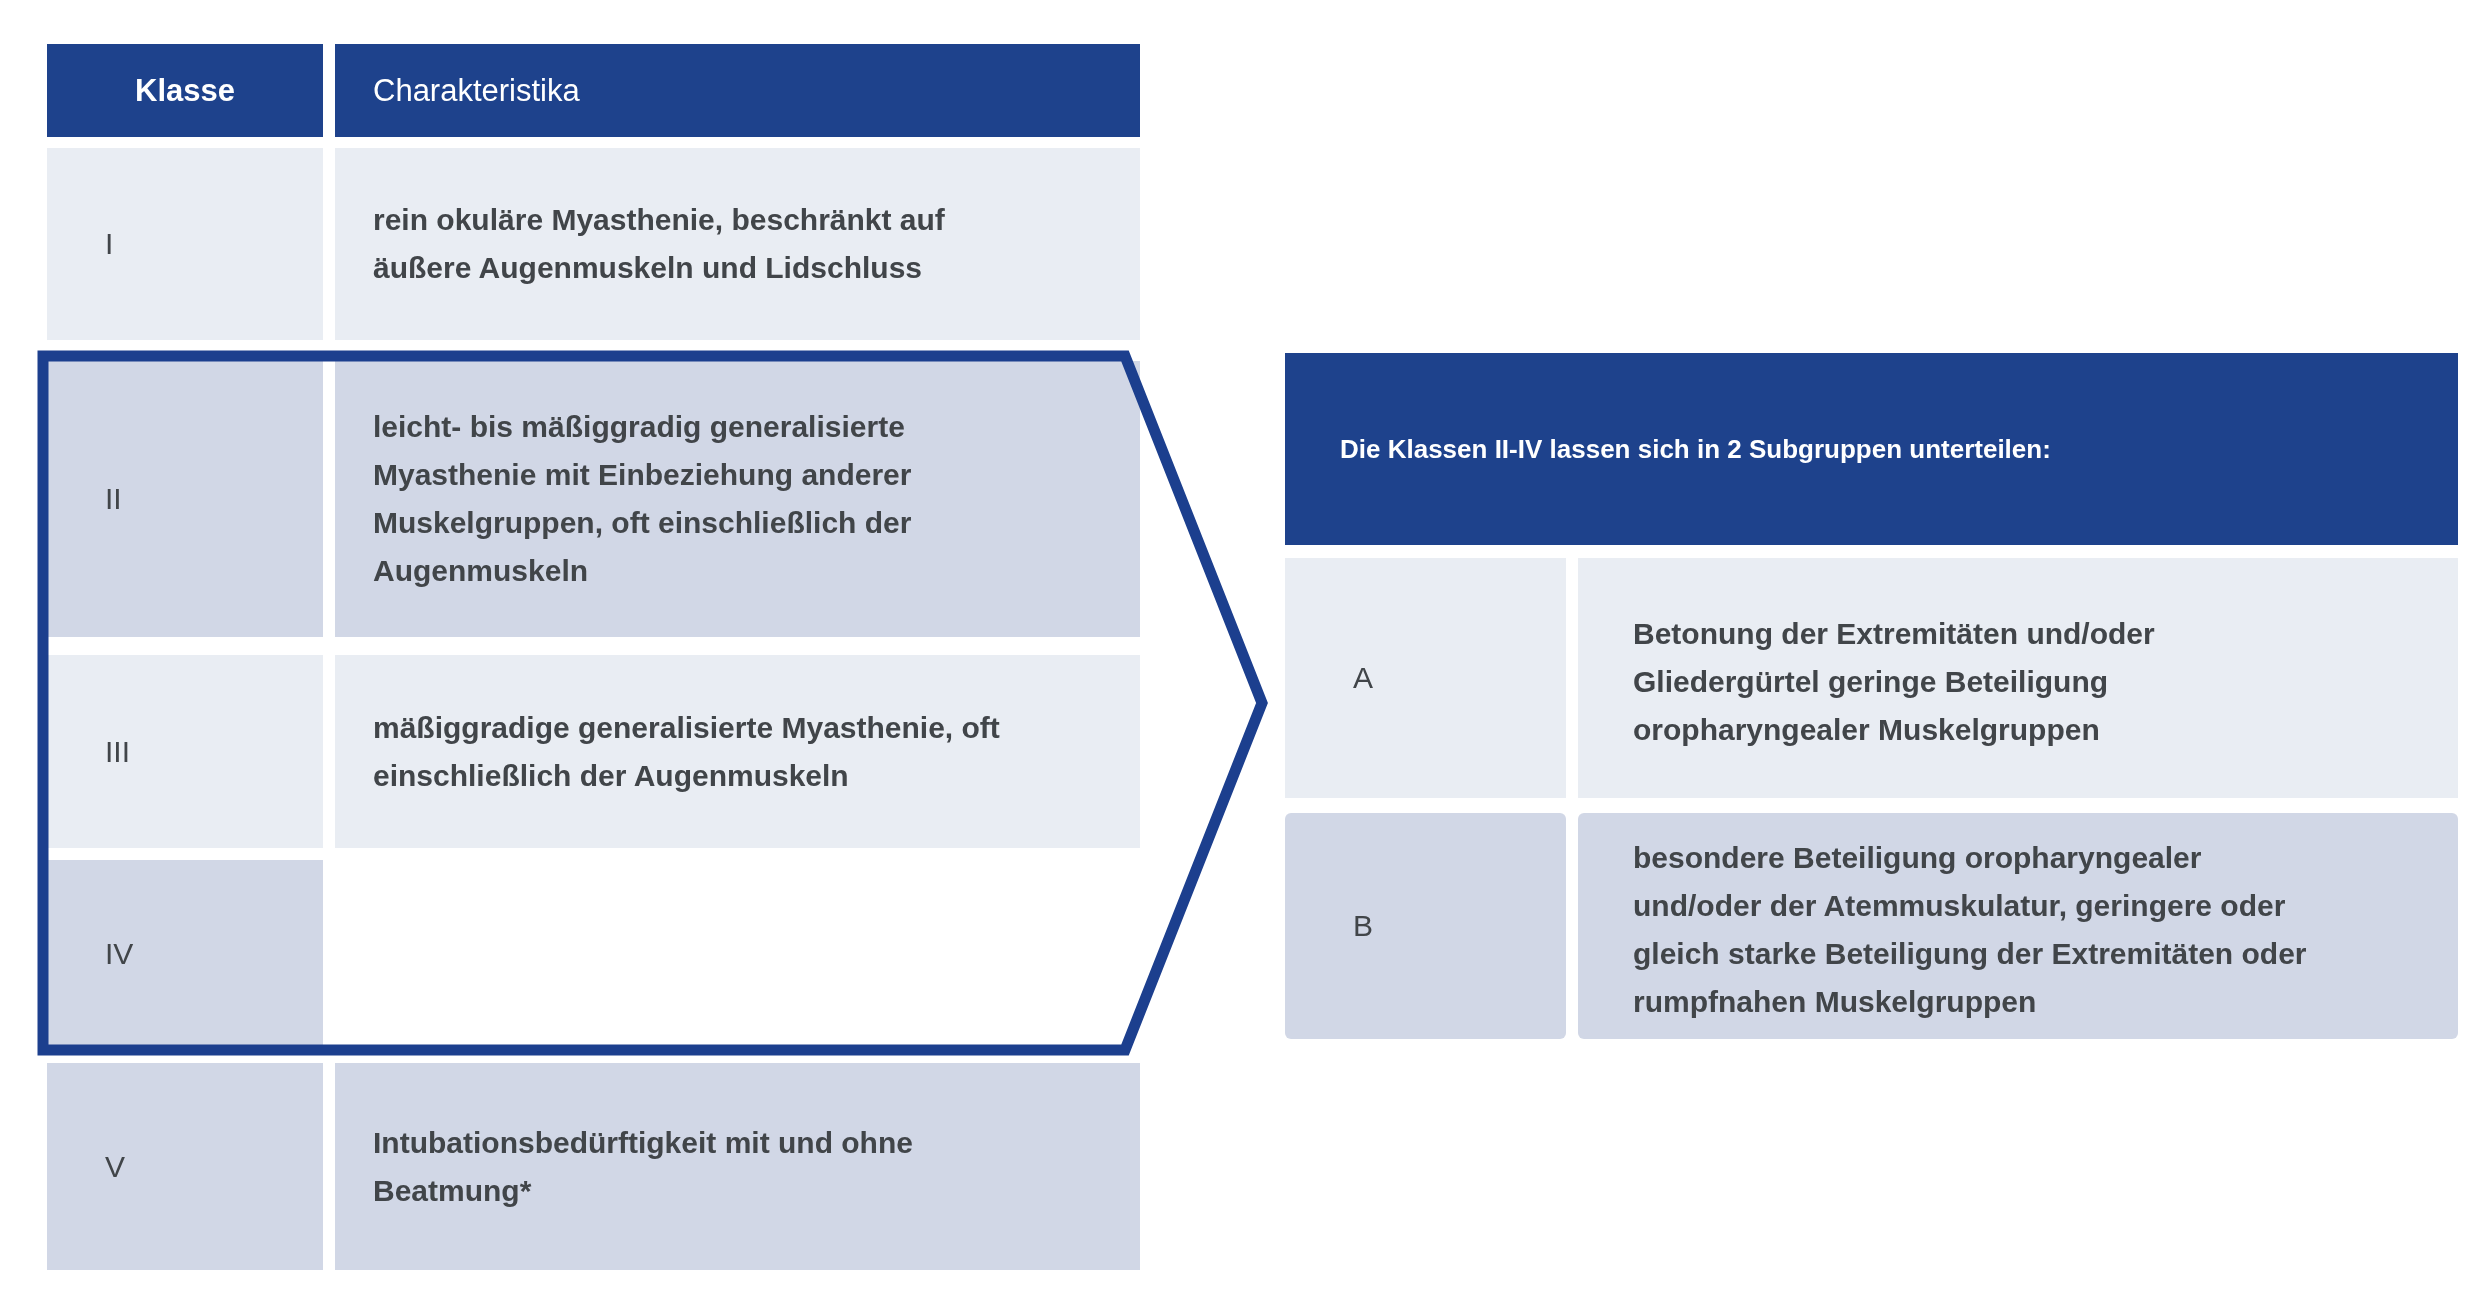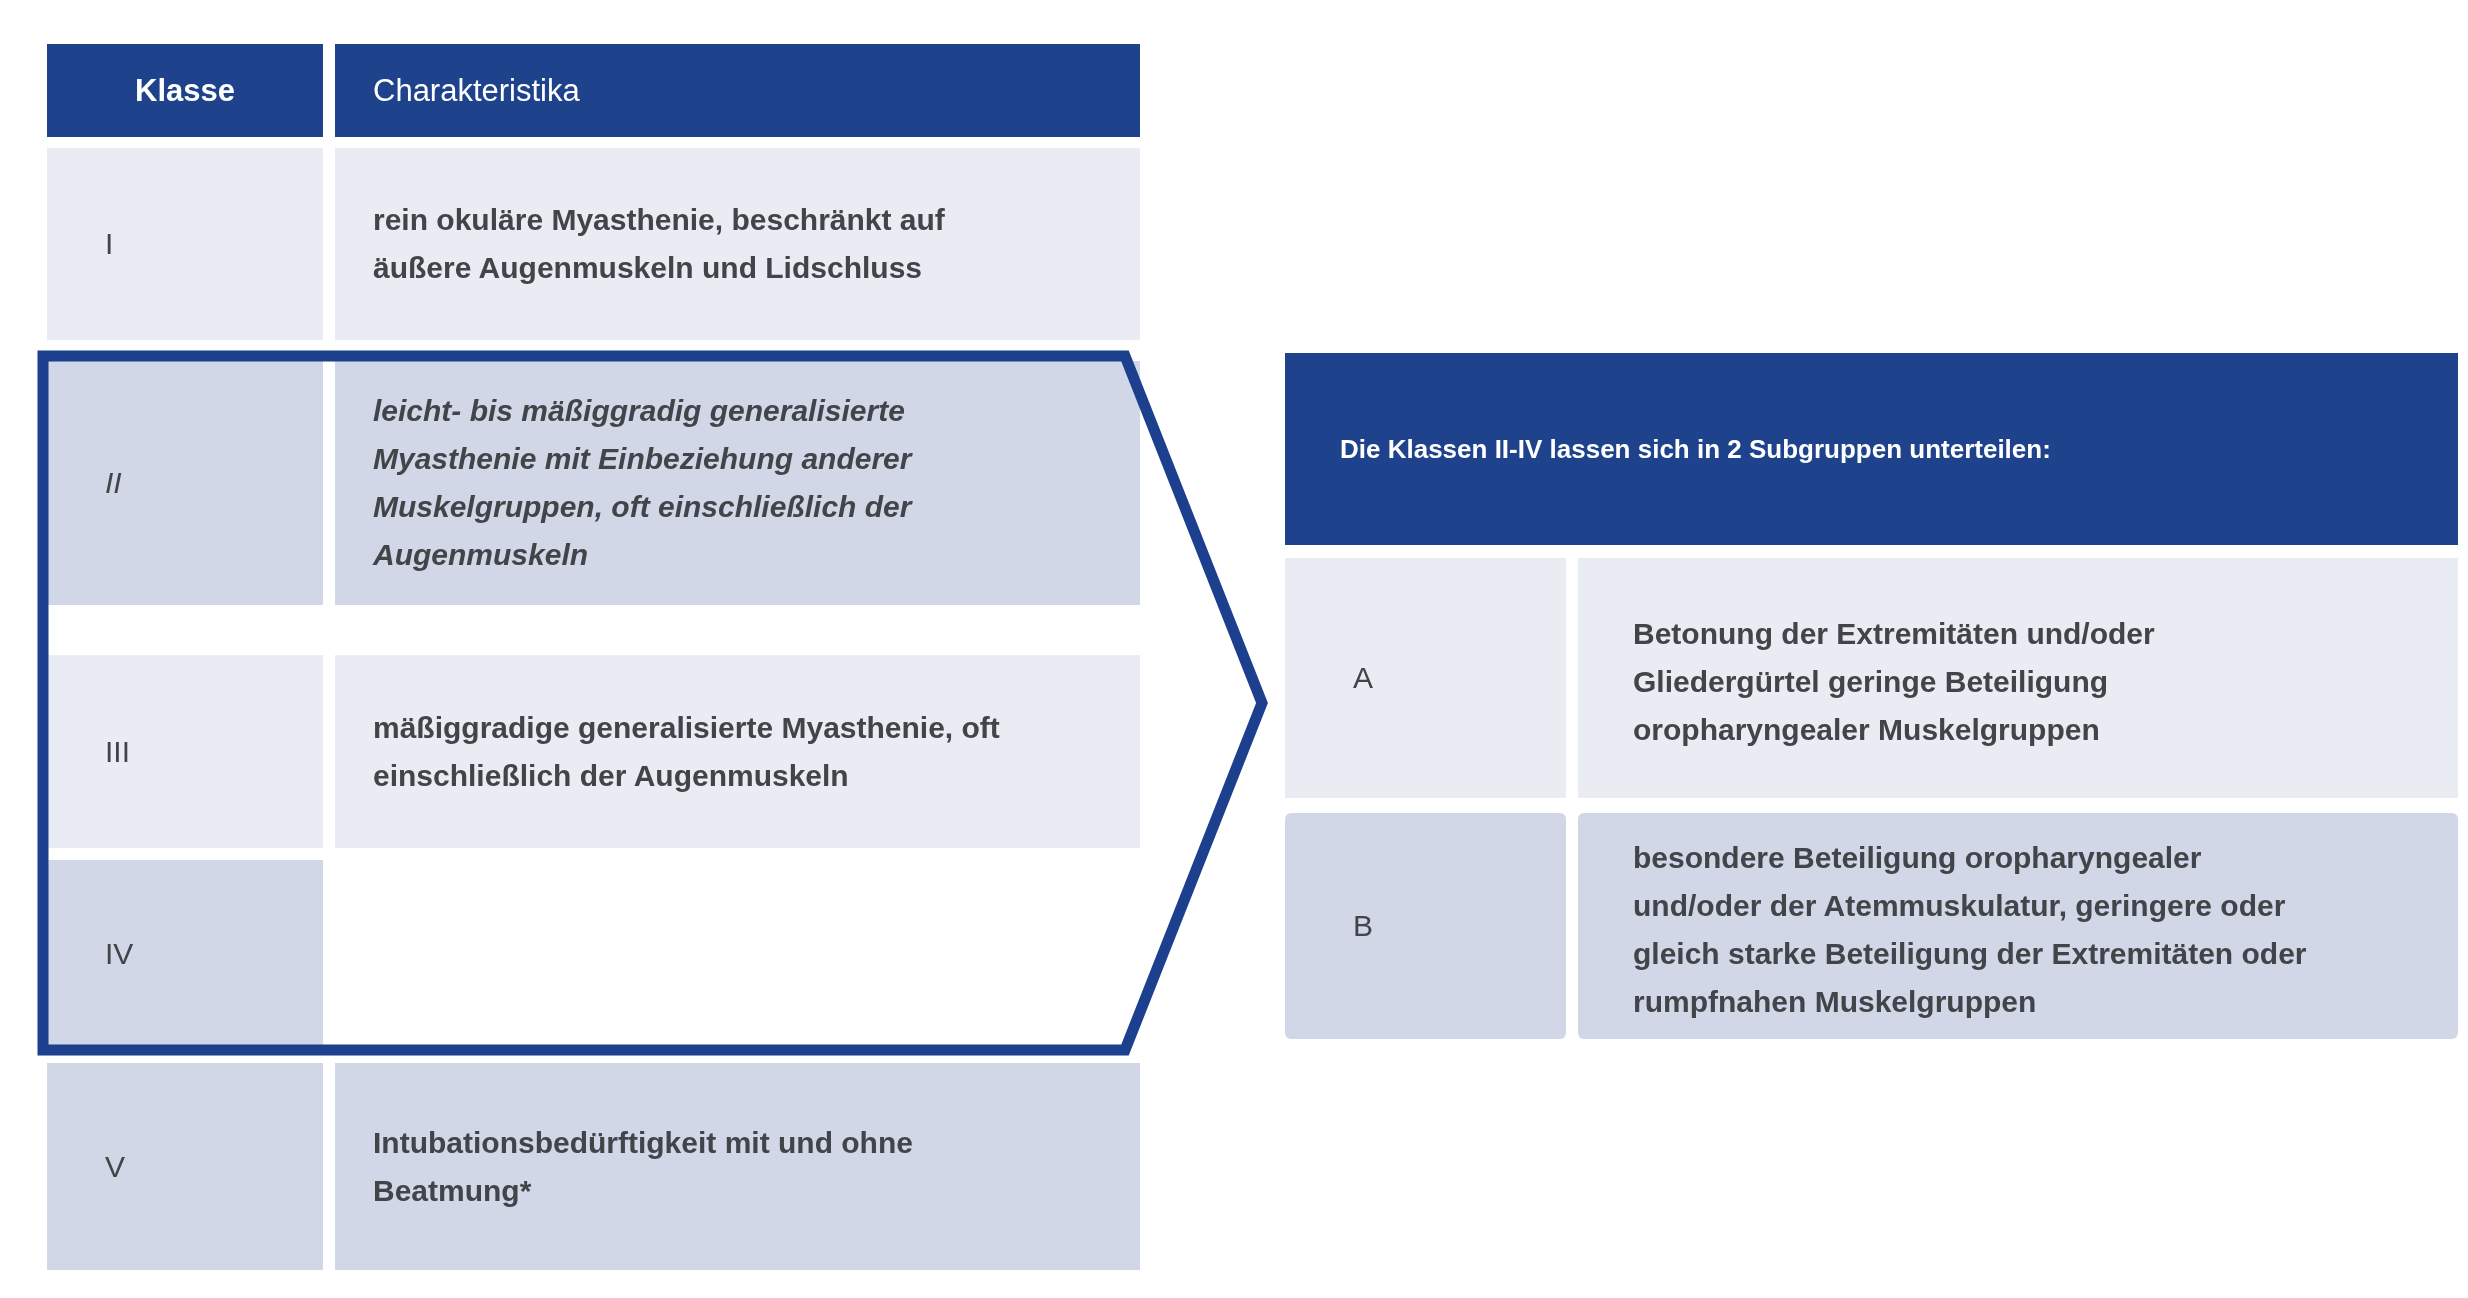--- a/index.html
+++ b/index.html
@@ -35,21 +35,21 @@
     font-weight:bold;
     font-size:31px;
   }
   
   .c1{left:47px;width:276px;padding-left:58px;font-weight:400;}
   .c1.head{justify-content:center;padding-left:0;font-weight:bold;}
   .c2{left:335px;width:805px;padding:0 112px 0 38px;font-weight:600;}
   .c2.head{padding:0 40px 0 38px;font-weight:normal;}
   
   .r1{top:148px;height:192px;}
-  .r2{top:361px;height:244px;font-style:italic;}
+  .r2{top:361px;height:276px;}
   .r3{top:655px;height:193px;}
   .r4{top:860px;height:188px;text-align:center;}
   .r5{top:1063px;height:207px;}
   
   #outline-svg{
     position:absolute;left:0;top:0;width:2468px;height:1298px;
     pointer-events:none;
   }
   
   .chead{

